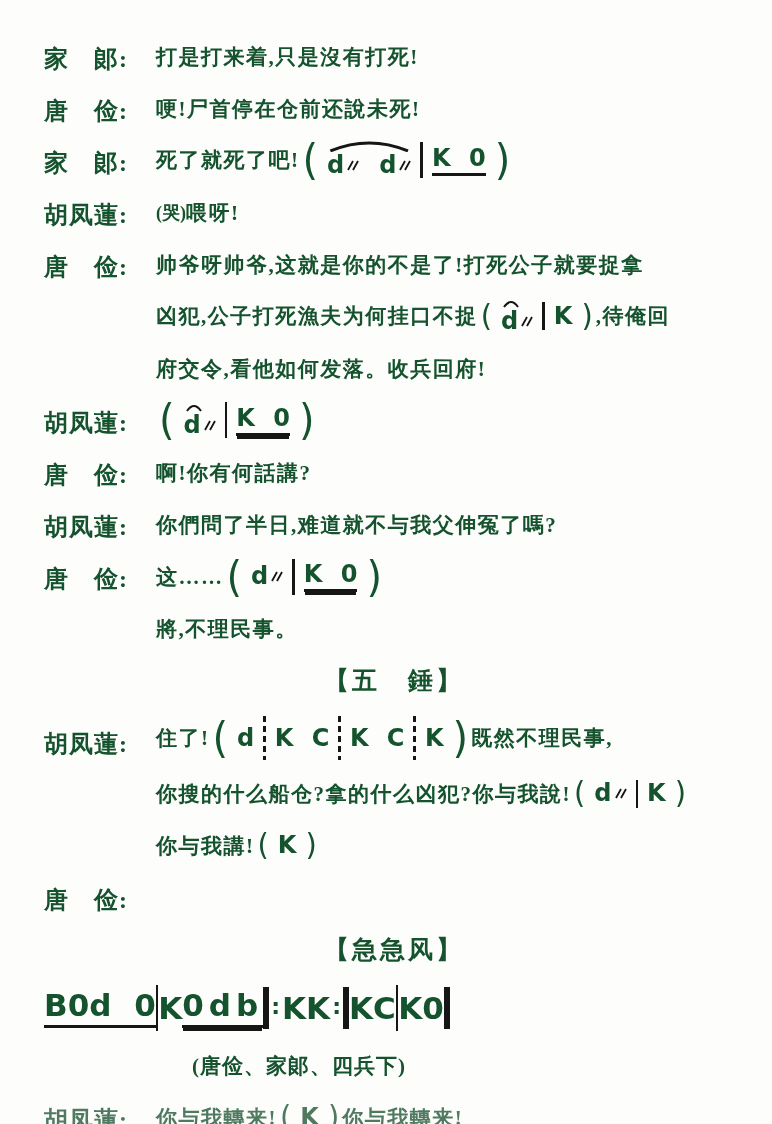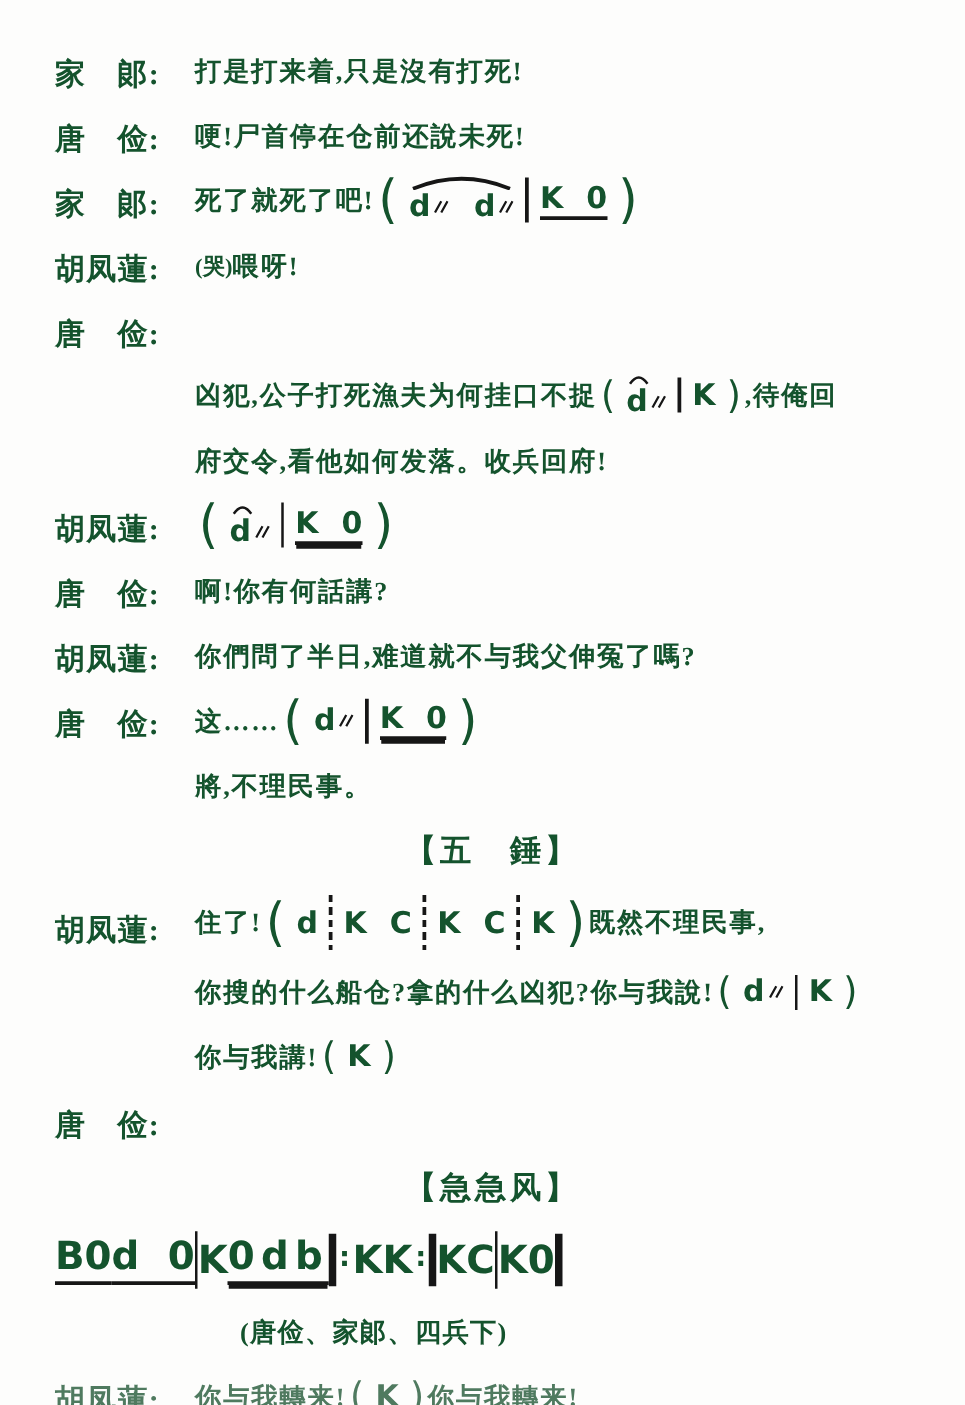--- a/index.html
+++ b/index.html
@@ -151,20 +151,23 @@
       </div>
       <div class="line dialogue">
         <span class="speaker">胡凤蓮:</span>
         <span class="content">
           <span class="cjk anno">(哭)</span>
           <span class="cjk">喂呀!</span>
         </span>
       </div>
       <div class="line dialogue">
         <span class="speaker">唐　俭:</span>
+        <span class="content">
+          <span class="cjk">帅爷呀帅爷,这就是你的不是了!打死公子就要捉拿</span>
+        </span>
       </div>
       <div class="line dialogue indent">
         <span class="content">
           <span class="cjk">凶犯,公子打死漁夫为何挂口不捉</span>
           <span class="notation small">
             <span class="paren">(</span>
             <span class="note has-arc"><span>d</span><svg width="13" height="13" class="slashes">
                 <path d="M2 11 L7 2 M7 11 L12 2" stroke="#161616" stroke-width="1.8" fill="none"></path>
               </svg><svg class="arcsvg" width="18" height="11">
                 <path d="M2 10 Q9 0 16 10" stroke="#161616" stroke-width="2" fill="none"></path>

